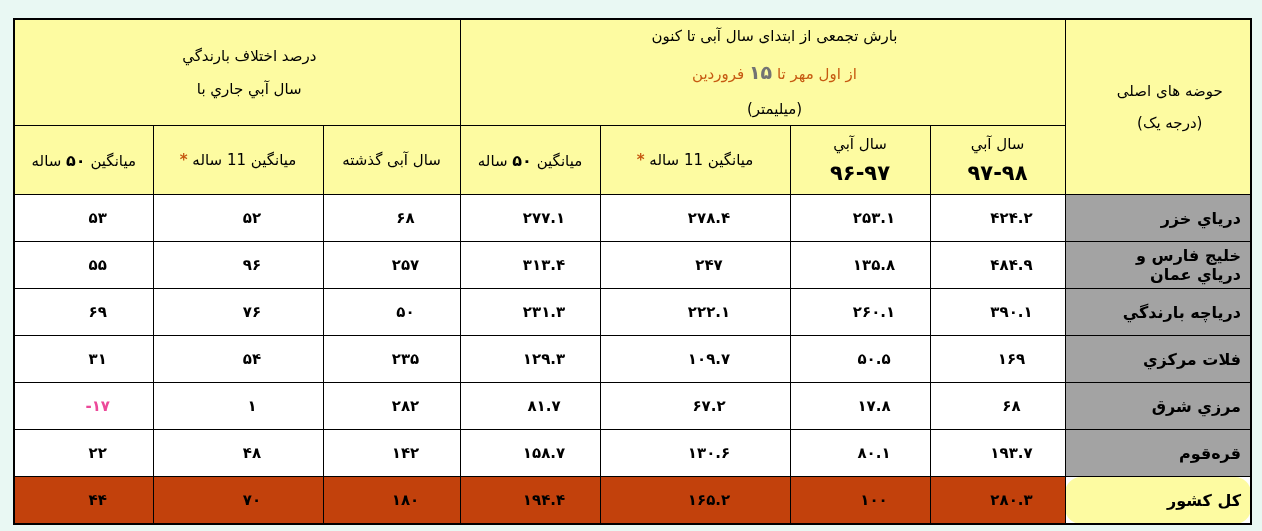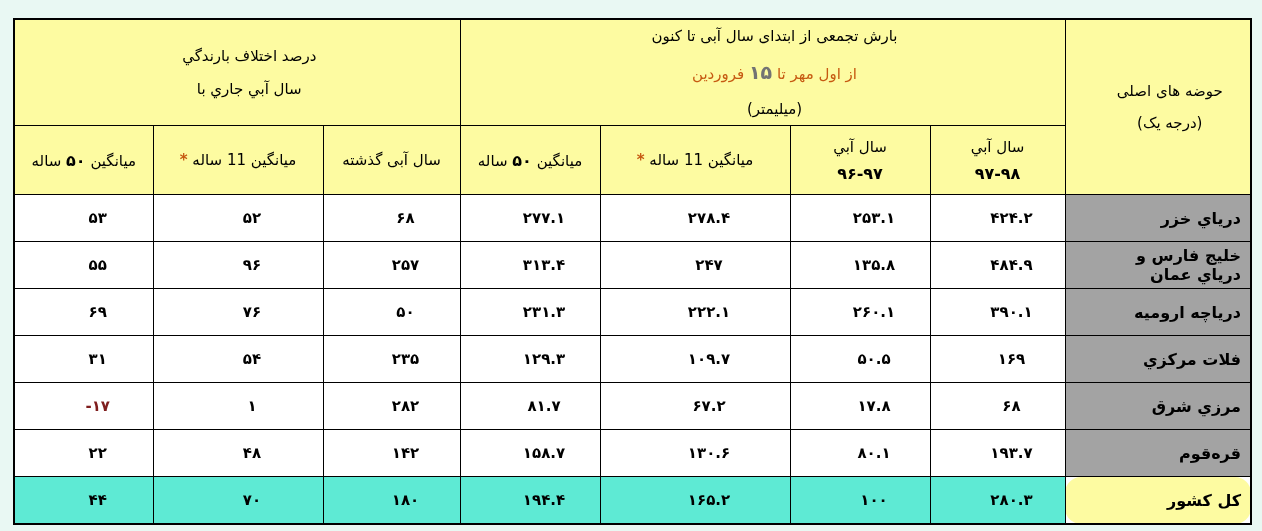--- a/index.html
+++ b/index.html
@@ -16,30 +16,30 @@
     border:2px solid #000;
   }
   td{border:1px solid #000;text-align:center;vertical-align:middle;padding:0 4px;}
   tr.hdr-group td{background:#FDFBA1;height:99px;padding-left:28px;}
   tr.hdr-sub td{background:#FDFBA1;height:68px;font-size:15px;}
   tr.data-row td{height:46px;padding-left:32px;}
   td.basin-hdr{background:#FDFBA1;font-size:15px;line-height:2.3;margin-left:44px;}
   .hdr-line{line-height:2.15;font-size:15px;}
   .precip-l2{font-size:15px;color:#C65911;line-height:2.15;}
   .precip-l2 .day{color:#737373;font-weight:700;font-size:19px;}
-  .sub-year{font-weight:700;font-size:16px;margin-top:8px;}
+  .sub-year{font-weight:700;font-size:21px;margin-top:8px;}
   .ltr{direction:ltr;unicode-bidi:isolate;}
   .num50{font-weight:700;font-size:16px;}
   .star{color:#C65911;font-weight:700;}
   td.num{font-weight:700;font-size:15px;direction:ltr;}
-  td.num.neg{color:#7f1d1d;}
+  td.num.neg{color:#ec4899;}
   td.basin{
     background:#a3a3a3;text-align:right;font-weight:700;font-size:16px;padding-right:9px;
   }
-  tr.total-row td{background:#5eead4;}
+  tr.total-row td{background:#c2410c;}
   tr.total-row td.basin{background:#FDFBA1;border-radius:16px;}
 </style>
 </head>
 <body>
 
 <div class="table-wrap">
 <table dir="rtl">
   <colgroup>
     <col style="width:186px">
         <col style="width:135px">
@@ -120,21 +120,21 @@
     <td class="num">۴۸۴.۹</td>
     <td class="num">۱۳۵.۸</td>
     <td class="num">۲۴۷</td>
     <td class="num">۳۱۳.۴</td>
     <td class="num">۲۵۷</td>
     <td class="num">۹۶</td>
     <td class="num">۵۵</td>
   </tr>
 
   <tr class="data-row">
-    <td class="basin">درياچه ارومیه</td>
+    <td class="basin">درياچه بارندگي</td>
     <td class="num">۳۹۰.۱</td>
     <td class="num">۲۶۰.۱</td>
     <td class="num">۲۲۲.۱</td>
     <td class="num">۲۳۱.۳</td>
     <td class="num">۵۰</td>
     <td class="num">۷۶</td>
     <td class="num">۶۹</td>
   </tr>
 
   <tr class="data-row">

